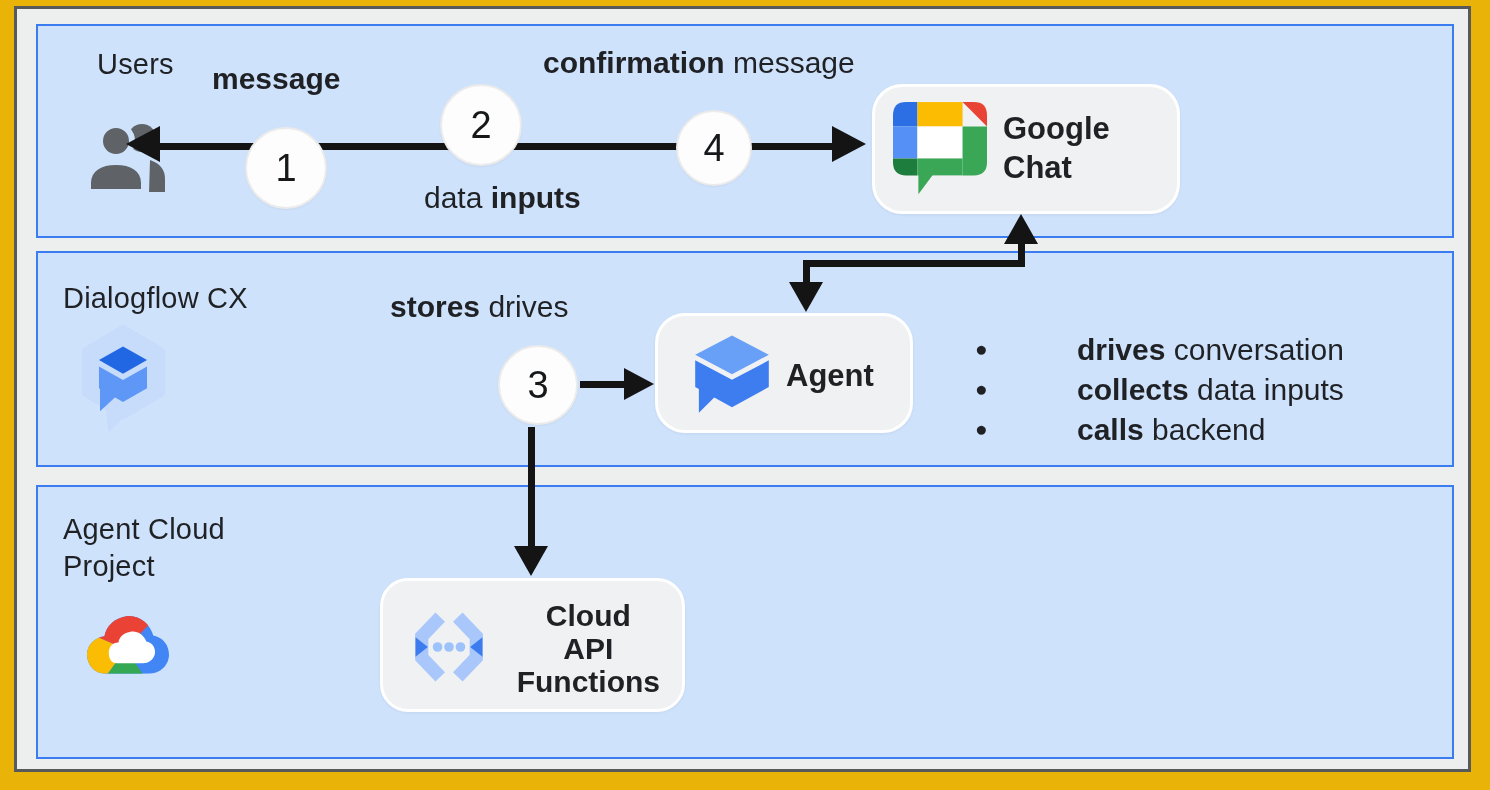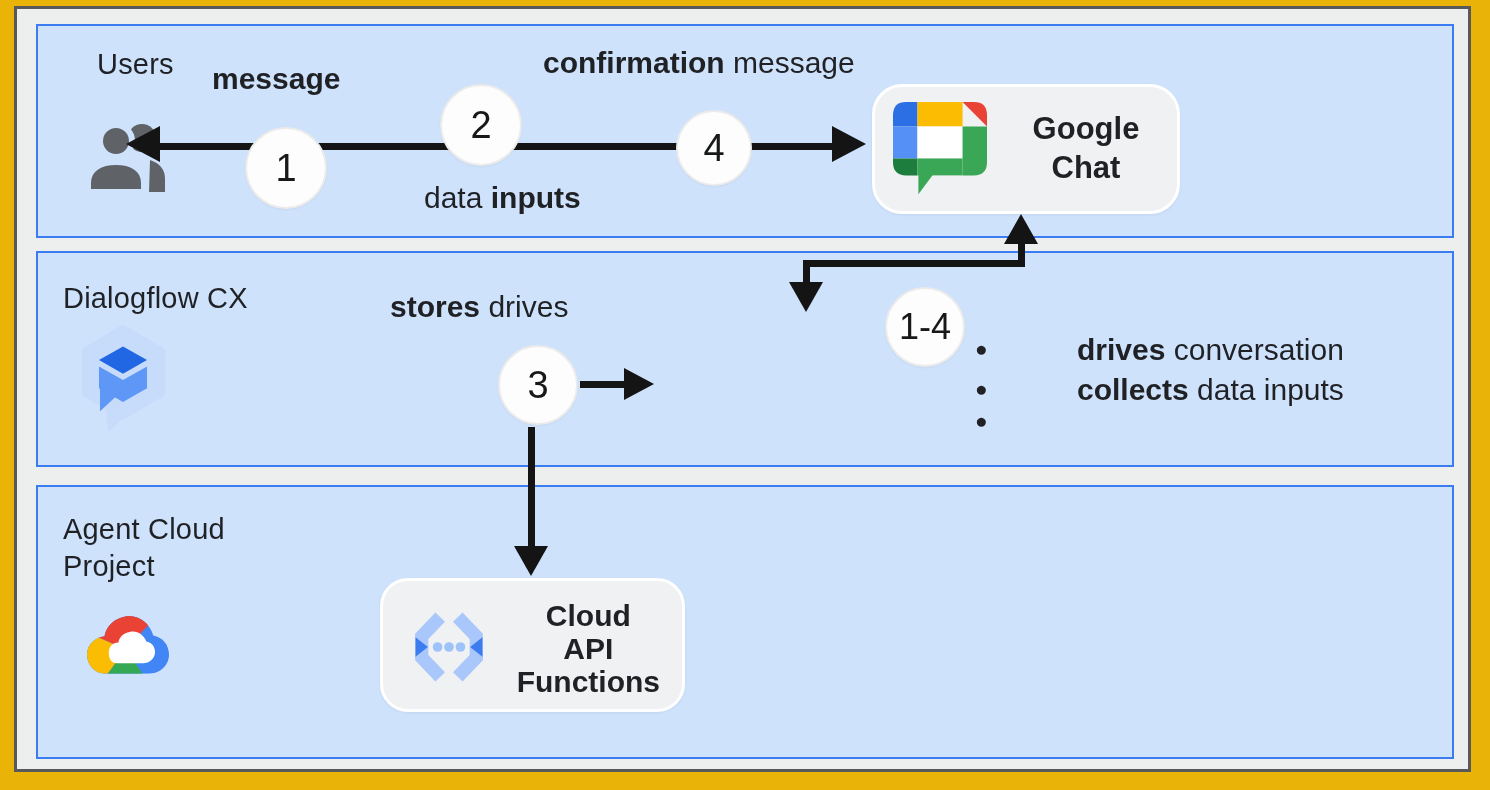--- a/index.html
+++ b/index.html
@@ -94,21 +94,21 @@
       <path class="f-ublued" d="M0,26 V14 Q0,0 14,0 H26 V26 Z"></path>
       <rect class="f-ublue" x="0" y="26" width="26" height="34"></rect>
       <path class="f-greend" d="M0,60 H26 V78 H14 Q0,78 0,64 Z"></path>
       <rect class="f-yellow" x="26" y="0" width="48" height="26"></rect>
       <path class="f-red" d="M74,0 H86 Q100,0 100,14 V26 Z"></path>
       <rect class="f-white" x="26" y="26" width="48" height="34"></rect>
       <path class="f-green" d="M74,26 H100 V64 Q100,78 86,78 H74 Z"></path>
       <rect class="f-green" x="26" y="60" width="48" height="18"></rect>
       <polygon class="f-green" points="27,62 54,62 27,98"></polygon>
     </svg>
-    <div class="node-label" style="left:128px; top:22px; width:166px; text-align:center; line-height:39px;">
+    <div class="node-label" style="left:128px; top:22px; width:166px; line-height:39px;">
       <div>Google</div>
       <div>Chat</div>
     </div>
   </div>
 
   <div class="ah ah-up" style="left:1004px; top:214px;"></div>
   <div class="line" style="left:1018px; top:241px; width:7px; height:26px;"></div>
   <div class="line" style="left:803px; top:260px; width:222px; height:7px;"></div>
   <div class="line" style="left:803px; top:260px; width:7px; height:25px;"></div>
   <div class="ah ah-down" style="left:789px; top:282px;"></div>
@@ -127,33 +127,41 @@
   <div class="flow-label" style="left:390px; top:290px;">
     <span class="b">stores</span><span> drives</span>
   </div>
   <div class="step-circle" style="left:498px; top:345px; width:80px; height:80px;">3</div>
 
   <div class="line" style="left:580px; top:381px; width:46px; height:7px;"></div>
   <div class="ah ah-right sm" style="left:624px; top:368px;"></div>
   <div class="line" style="left:528px; top:427px; width:7px; height:120px;"></div>
   <div class="ah ah-down" style="left:514px; top:546px;"></div>
 
-  <div class="step-circle" style="left:885px; top:287px; width:80px; height:80px; font-size:36px;">1-4</div>
+  <div class="node node-agent">
+    <svg class="icon" style="left:28px; top:13px;" width="92" height="94" viewBox="0 0 100 100">
+      <polygon class="f-agtop" points="50,6 90,27 50,48 10,27"></polygon>
+      <polygon class="f-agbody" points="10,33 50,54 90,33 90,62 50,84 10,62"></polygon>
+      <polygon class="f-agbody" points="14,60 32,72 14,90"></polygon>
+    </svg>
+    <div class="node-label" style="left:128px; top:42px;">Agent</div>
+  </div>
 
   <div class="bullets">
     <div class="bullet-row">
       <span class="bullet-dot">●</span>
       <span class="bullet-text"><span class="b">drives</span><span> conversation</span></span>
     </div>
     <div class="bullet-row">
       <span class="bullet-dot">●</span>
       <span class="bullet-text"><span class="b">collects</span><span> data inputs</span></span>
     </div>
     <div class="bullet-row">
       <span class="bullet-dot">●</span>
+      <span class="bullet-text"><span class="b">calls</span><span> backend</span></span>
     </div>
   </div>
 
   <div class="band band-gcp"></div>
   <div class="band-label" style="left:63px; top:511px; width:240px; line-height:37px;">Agent Cloud Project</div>
 
   <svg class="icon" style="left:80px; top:606px;" width="96" height="78" viewBox="0 0 110 86">
     <defs>
       <clipPath id="cloudclip">
         <path d="M29,76 H79 C92,76 102,66 102,54 C102,43 95,34 84,32 C80,18 67,8 53,10 C40,12 30,21 28,33 C17,34 8,43 8,54 C8,66 17,76 29,76 Z"></path>

